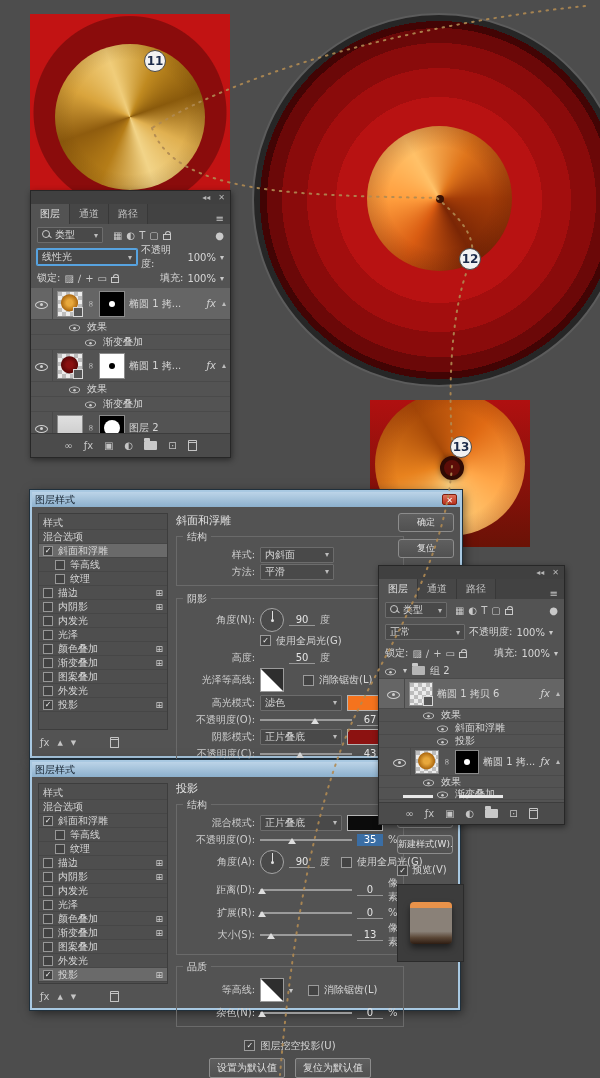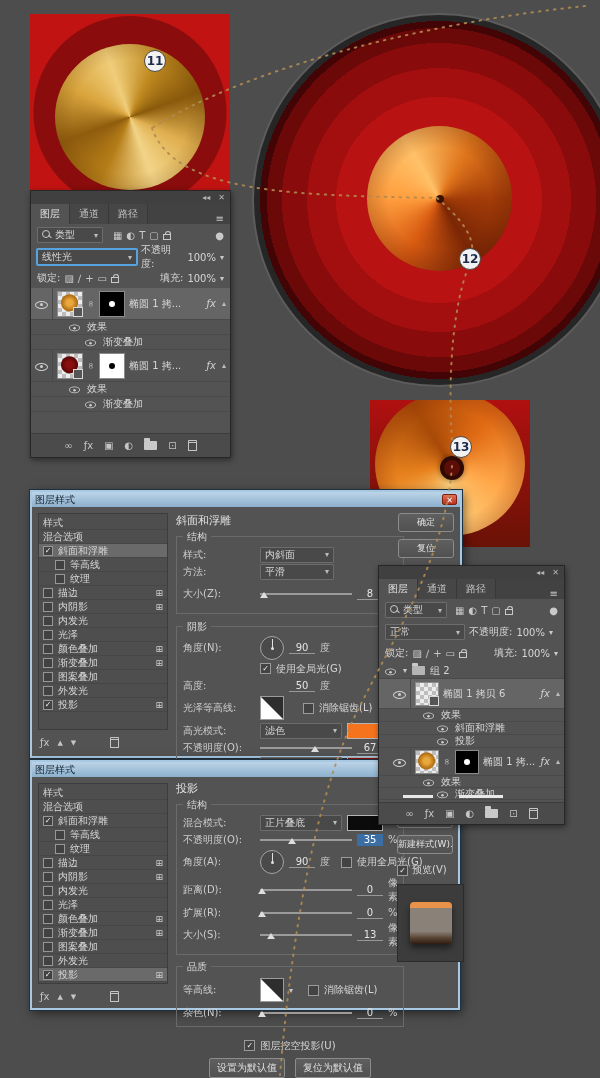--- a/index.html
+++ b/index.html
@@ -104,21 +104,21 @@
   .cb{width:10px;height:10px;border:1px solid #979797;background:#414141;flex:none;display:flex;align-items:center;
     justify-content:center;font-size:8px;color:#f0f0f0}
   .plusbox{margin-left:auto;color:#cfcfcf;font-size:9px}
   .lsfoot{position:absolute;left:8px;display:flex;gap:8px;align-items:center;color:#c5c5c5}
   .lsfoot .trash{margin-left:26px}
   .dcenter{position:absolute}
   .dheader{font-size:11px;color:#e3e3e3;margin:2px 0 4px}
   .grp{position:relative;border:1px solid #6a6a6a;padding:9px 6px 5px;margin:8px 0 10px}
   .grp-t{position:absolute;top:-7px;left:6px;background:#535353;padding:0 4px;color:#d9d9d9}
   .frow{display:flex;align-items:center;gap:5px;min-height:17px}
-  .lbl{width:72px;flex:none;color:#cdcdcd;white-space:nowrap;overflow:hidden}
+  .lbl{width:72px;text-align:right;flex:none;color:#cdcdcd;white-space:nowrap;overflow:hidden}
   .track{position:relative;width:92px;height:2px;background:#9b9b9b;flex:none}
   .th{position:absolute;top:-1px;width:0;height:0;margin-left:-4px;border-left:4px solid transparent;
     border-right:4px solid transparent;border-bottom:6px solid #dedede}
   .val{min-width:26px;border-bottom:1px solid #979797;text-align:center;color:#e4e4e4}
   .val.selblue{background:#3a6ea5;color:#fff;border-bottom-color:#3a6ea5}
   .unit{color:#cdcdcd}
   .radio{width:10px;height:10px;border:1px solid #bdbdbd;border-radius:50%;position:relative;flex:none;background:#434343}
   .radio.on::after{content:"";position:absolute;inset:2px;background:#e8e8e8;border-radius:50%}
   .dial{width:24px;height:24px;border:1px solid #a5a5a5;border-radius:50%;position:relative;flex:none;background:#4a4a4a}
   .dial::after{content:"";position:absolute;left:50%;top:2px;width:1px;height:9px;background:#e0e0e0}
@@ -250,20 +250,29 @@
     </div>
     <div class="subrow" style="padding-left:36px">
       <span class="eye"></span>
       <span>效果</span>
     </div>
     <div class="subrow" style="padding-left:52px">
       <span class="eye"></span>
       <span>渐变叠加</span>
     </div>
 
+    <div class="lrow" style="height:32px">
+      <span class="cell">
+          <span class="eye"></span>
+        </span>
+      <span class="thumb t-gray"></span>
+      <i class="chain">∞</i>
+      <span class="thumb m-blackcirc"></span>
+      <span class="lname">图层 2</span>
+    </div>
 
     <div class="pbottom" style="position:absolute;left:0;right:0;bottom:0">
       <i>∞</i>
       <em>ƒx</em>
       <i>▣</i>
       <i>◐</i>
       <span class="folder"></span>
       <i>⊡</i>
       <span class="trash"></span>
     </div>
@@ -357,28 +366,20 @@
               <i>内斜面</i>
               <i class="ar">▾</i>
             </span>
           </div>
         <div class="frow">
             <span class="lbl">方法:</span>
           <span class="dd" style="width:74px">
               <i>平滑</i>
               <i class="ar">▾</i>
             </span>
-          </div>
-        <div class="frow">
-            <span class="lbl">大小(Z):</span>
-          <span class="track">
-              <i class="th" style="left:4%"></i>
-            </span>
-          <span class="val">8</span>
-          <span class="unit">像素</span>
           </div>
       </div>
 
       <div class="grp" style="margin-top:12px">
         <span class="grp-t">阴影</span>
         <div class="frow">
             <span class="lbl">角度(N):</span>
           <span class="dial"></span>
           <span class="val">90</span>
           <span class="unit">度</span>
@@ -670,21 +671,21 @@
       <span>100%</span>
       <i class="ar glyph" style="font-size:8px">▾</i>
     </div>
 
     <div class="subrow" style="height:16px;padding-left:4px;gap:5px">
       <span class="eye"></span>
       <i class="glyph" style="font-size:8px">▾</i>
       <span class="folder open"></span>
       <span>组 2</span>
     </div>
-    <div class="lrow sel" style="height:30px;padding-left:10px">
+    <div class="lrow sel" style="height:30px;padding-left:4px">
       <span class="cell">
           <span class="eye"></span>
         </span>
       <span class="thumb sm checker corner"></span>
       <span class="lname">椭圆 1 拷贝 6</span>
       <em class="fxlab">ƒx</em>
       <i class="caret">▴</i>
     </div>
     <div class="subrow" style="height:13px;padding-left:42px">
       <span class="eye"></span>

